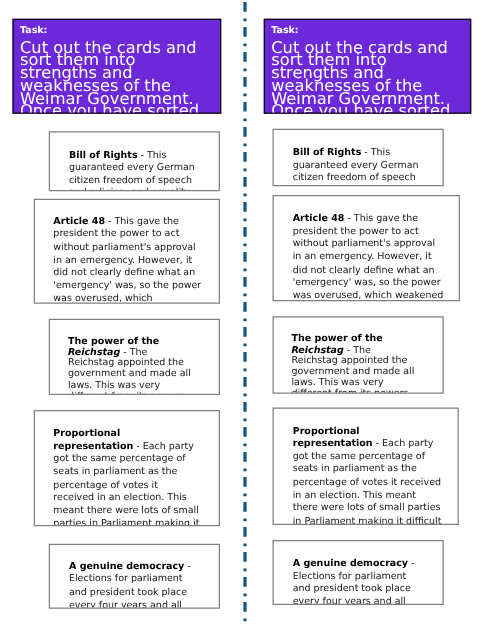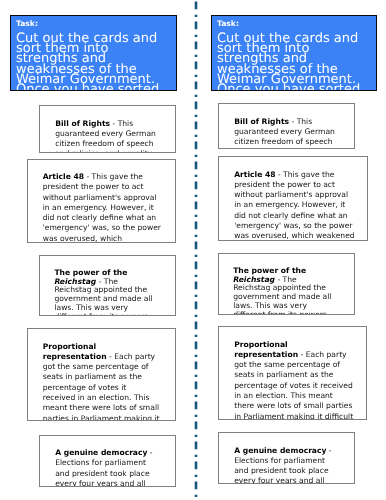--- a/index.html
+++ b/index.html
@@ -11,21 +11,21 @@
     text-rendering:geometricPrecision;
   }
   .page{position:relative;width:386px;height:500px;overflow:hidden;}
   .column{position:absolute;top:0;height:500px;overflow:hidden;}
   .col-left{left:0;width:193px;}
   .col-right{left:193px;width:193px;}
 
   
   .task-box{
     position:absolute;left:10px;top:15px;width:167px;height:76px;
-    background:#3b82f6;border:1px solid #0a0a0a;box-sizing:border-box;
+    background:#6d28d9;border:1px solid #0a0a0a;box-sizing:border-box;
     overflow:hidden;padding:3px 6px 0 5px;
   }
   .col-right .task-box{left:18px;top:15px;width:166px;height:76px;}
   .task-title{
     color:#ffffff;font-weight:bold;font-size:7.6px;line-height:10.3px;
     margin:0 0 4.5px 0;
   }
   .task-body{
     color:#ffffff;font-size:13px;line-height:10.3px;margin:0;
   }

